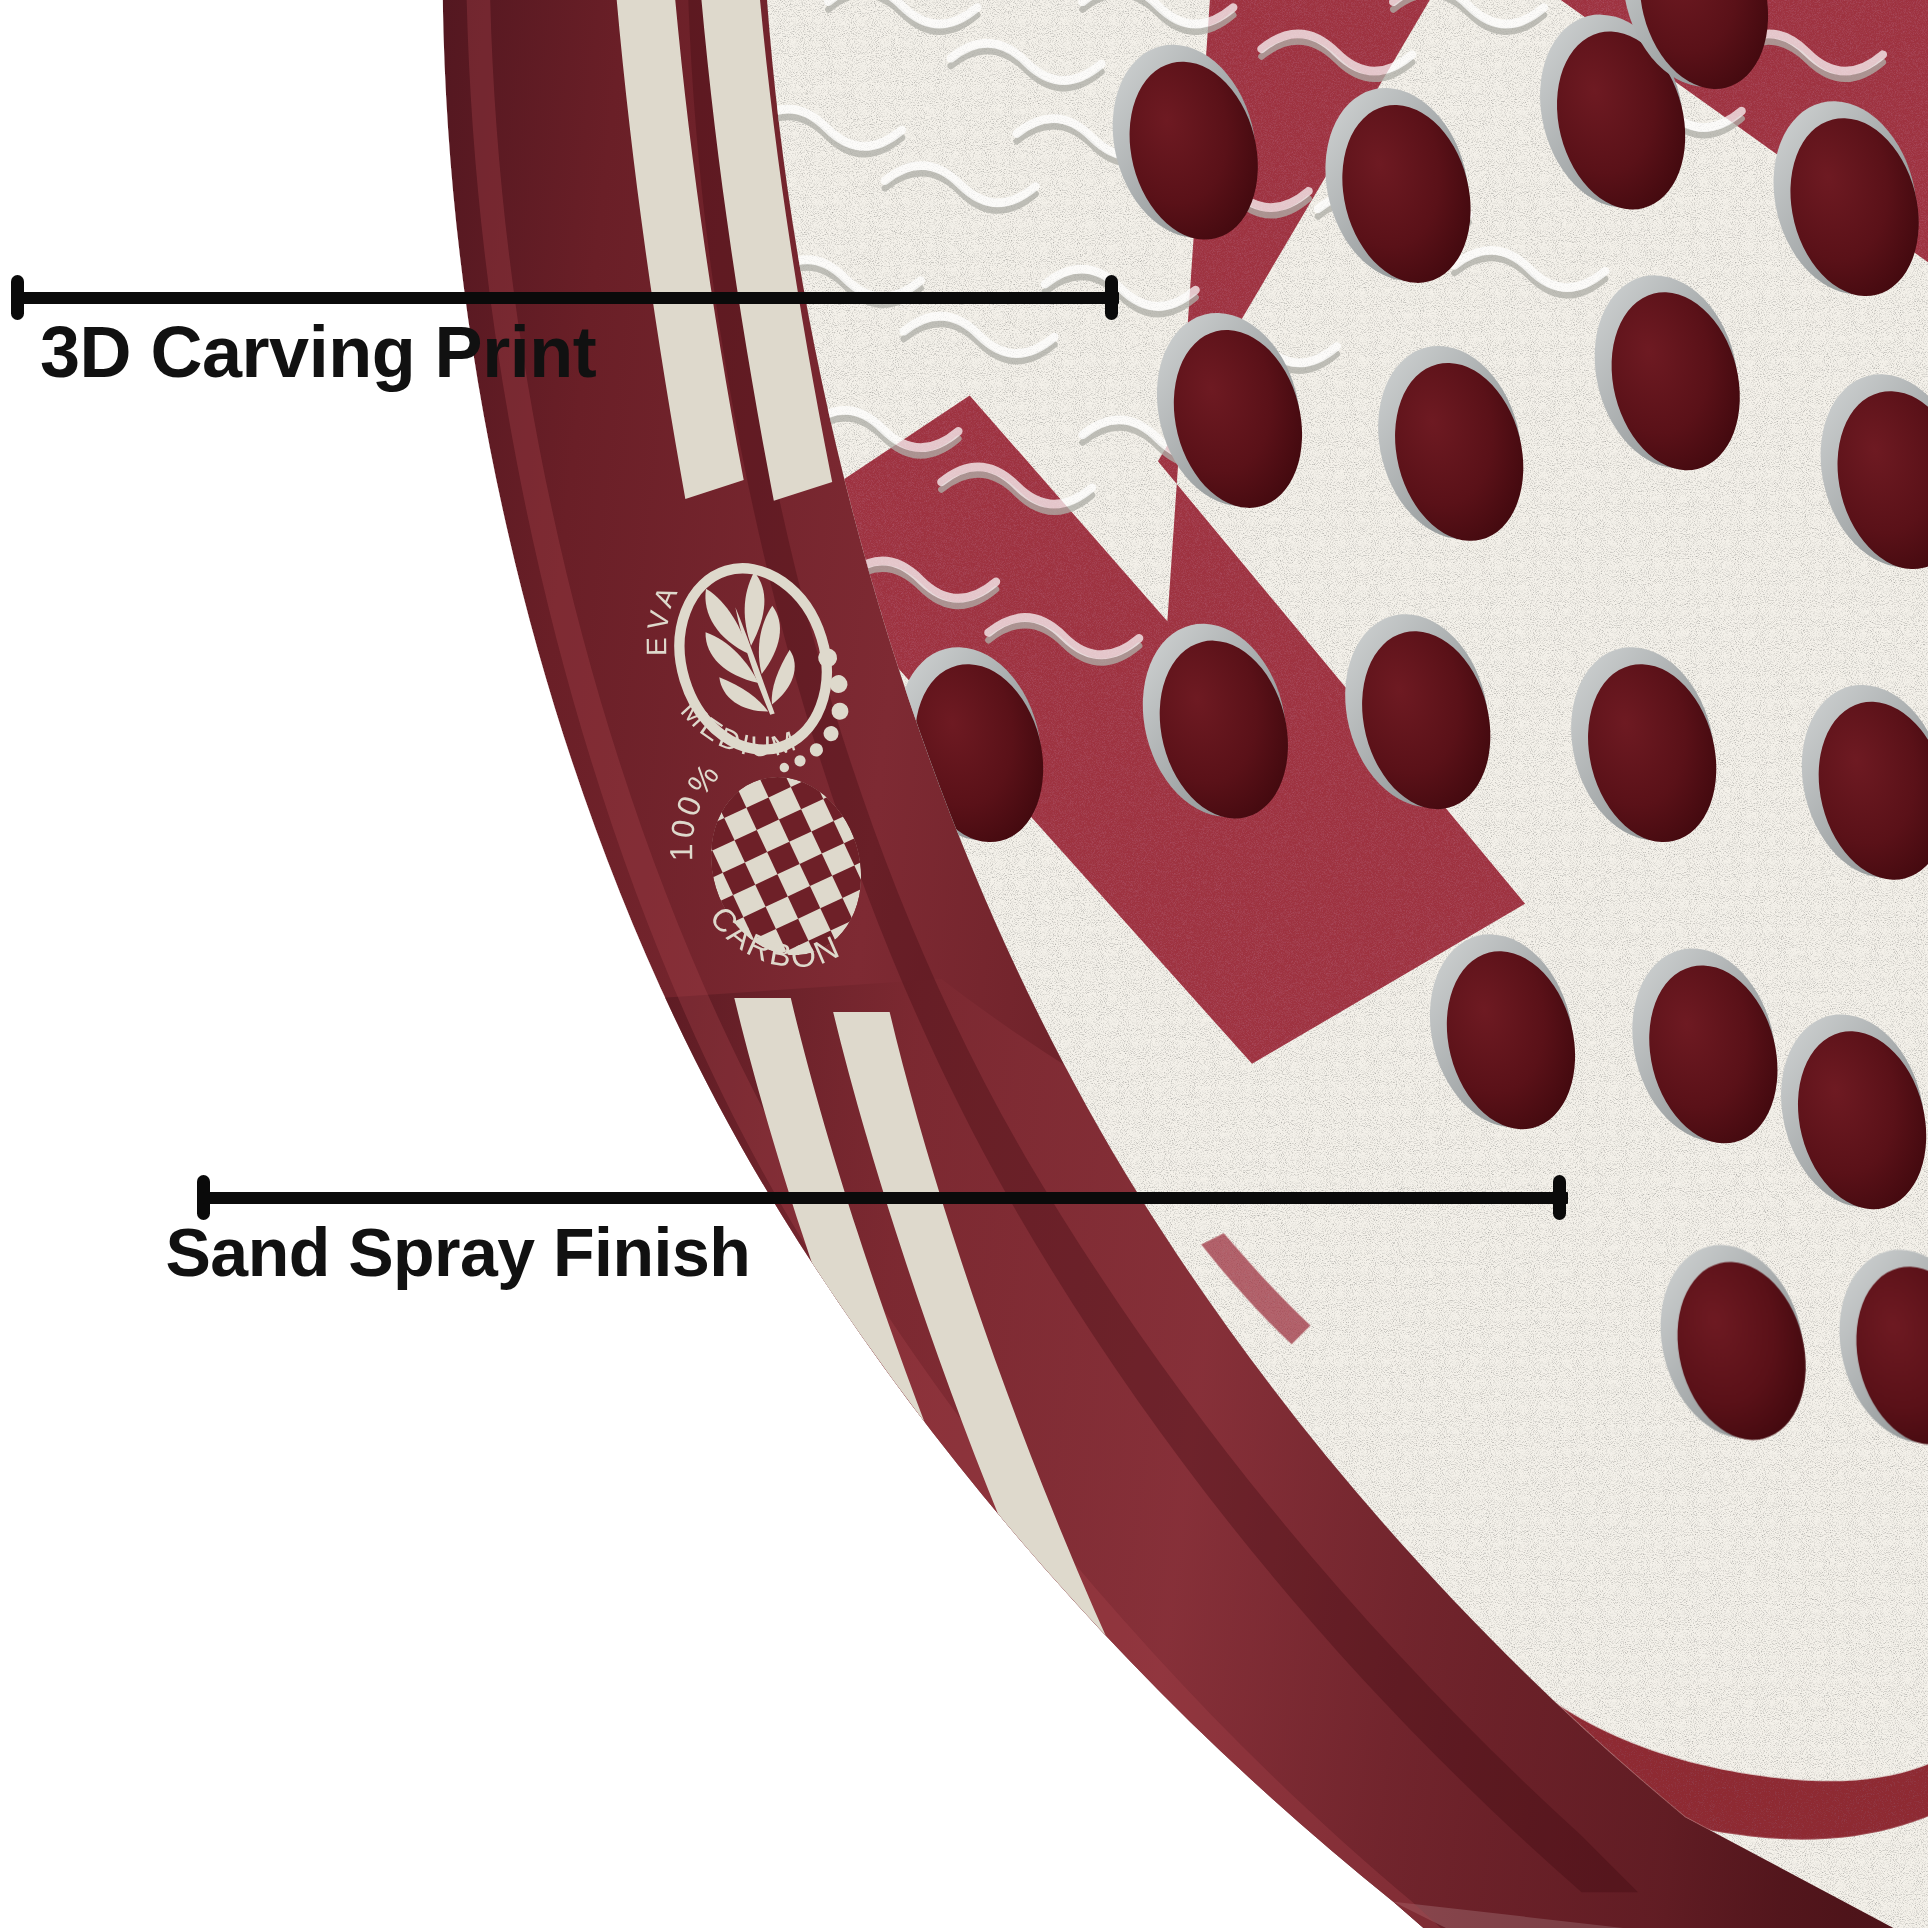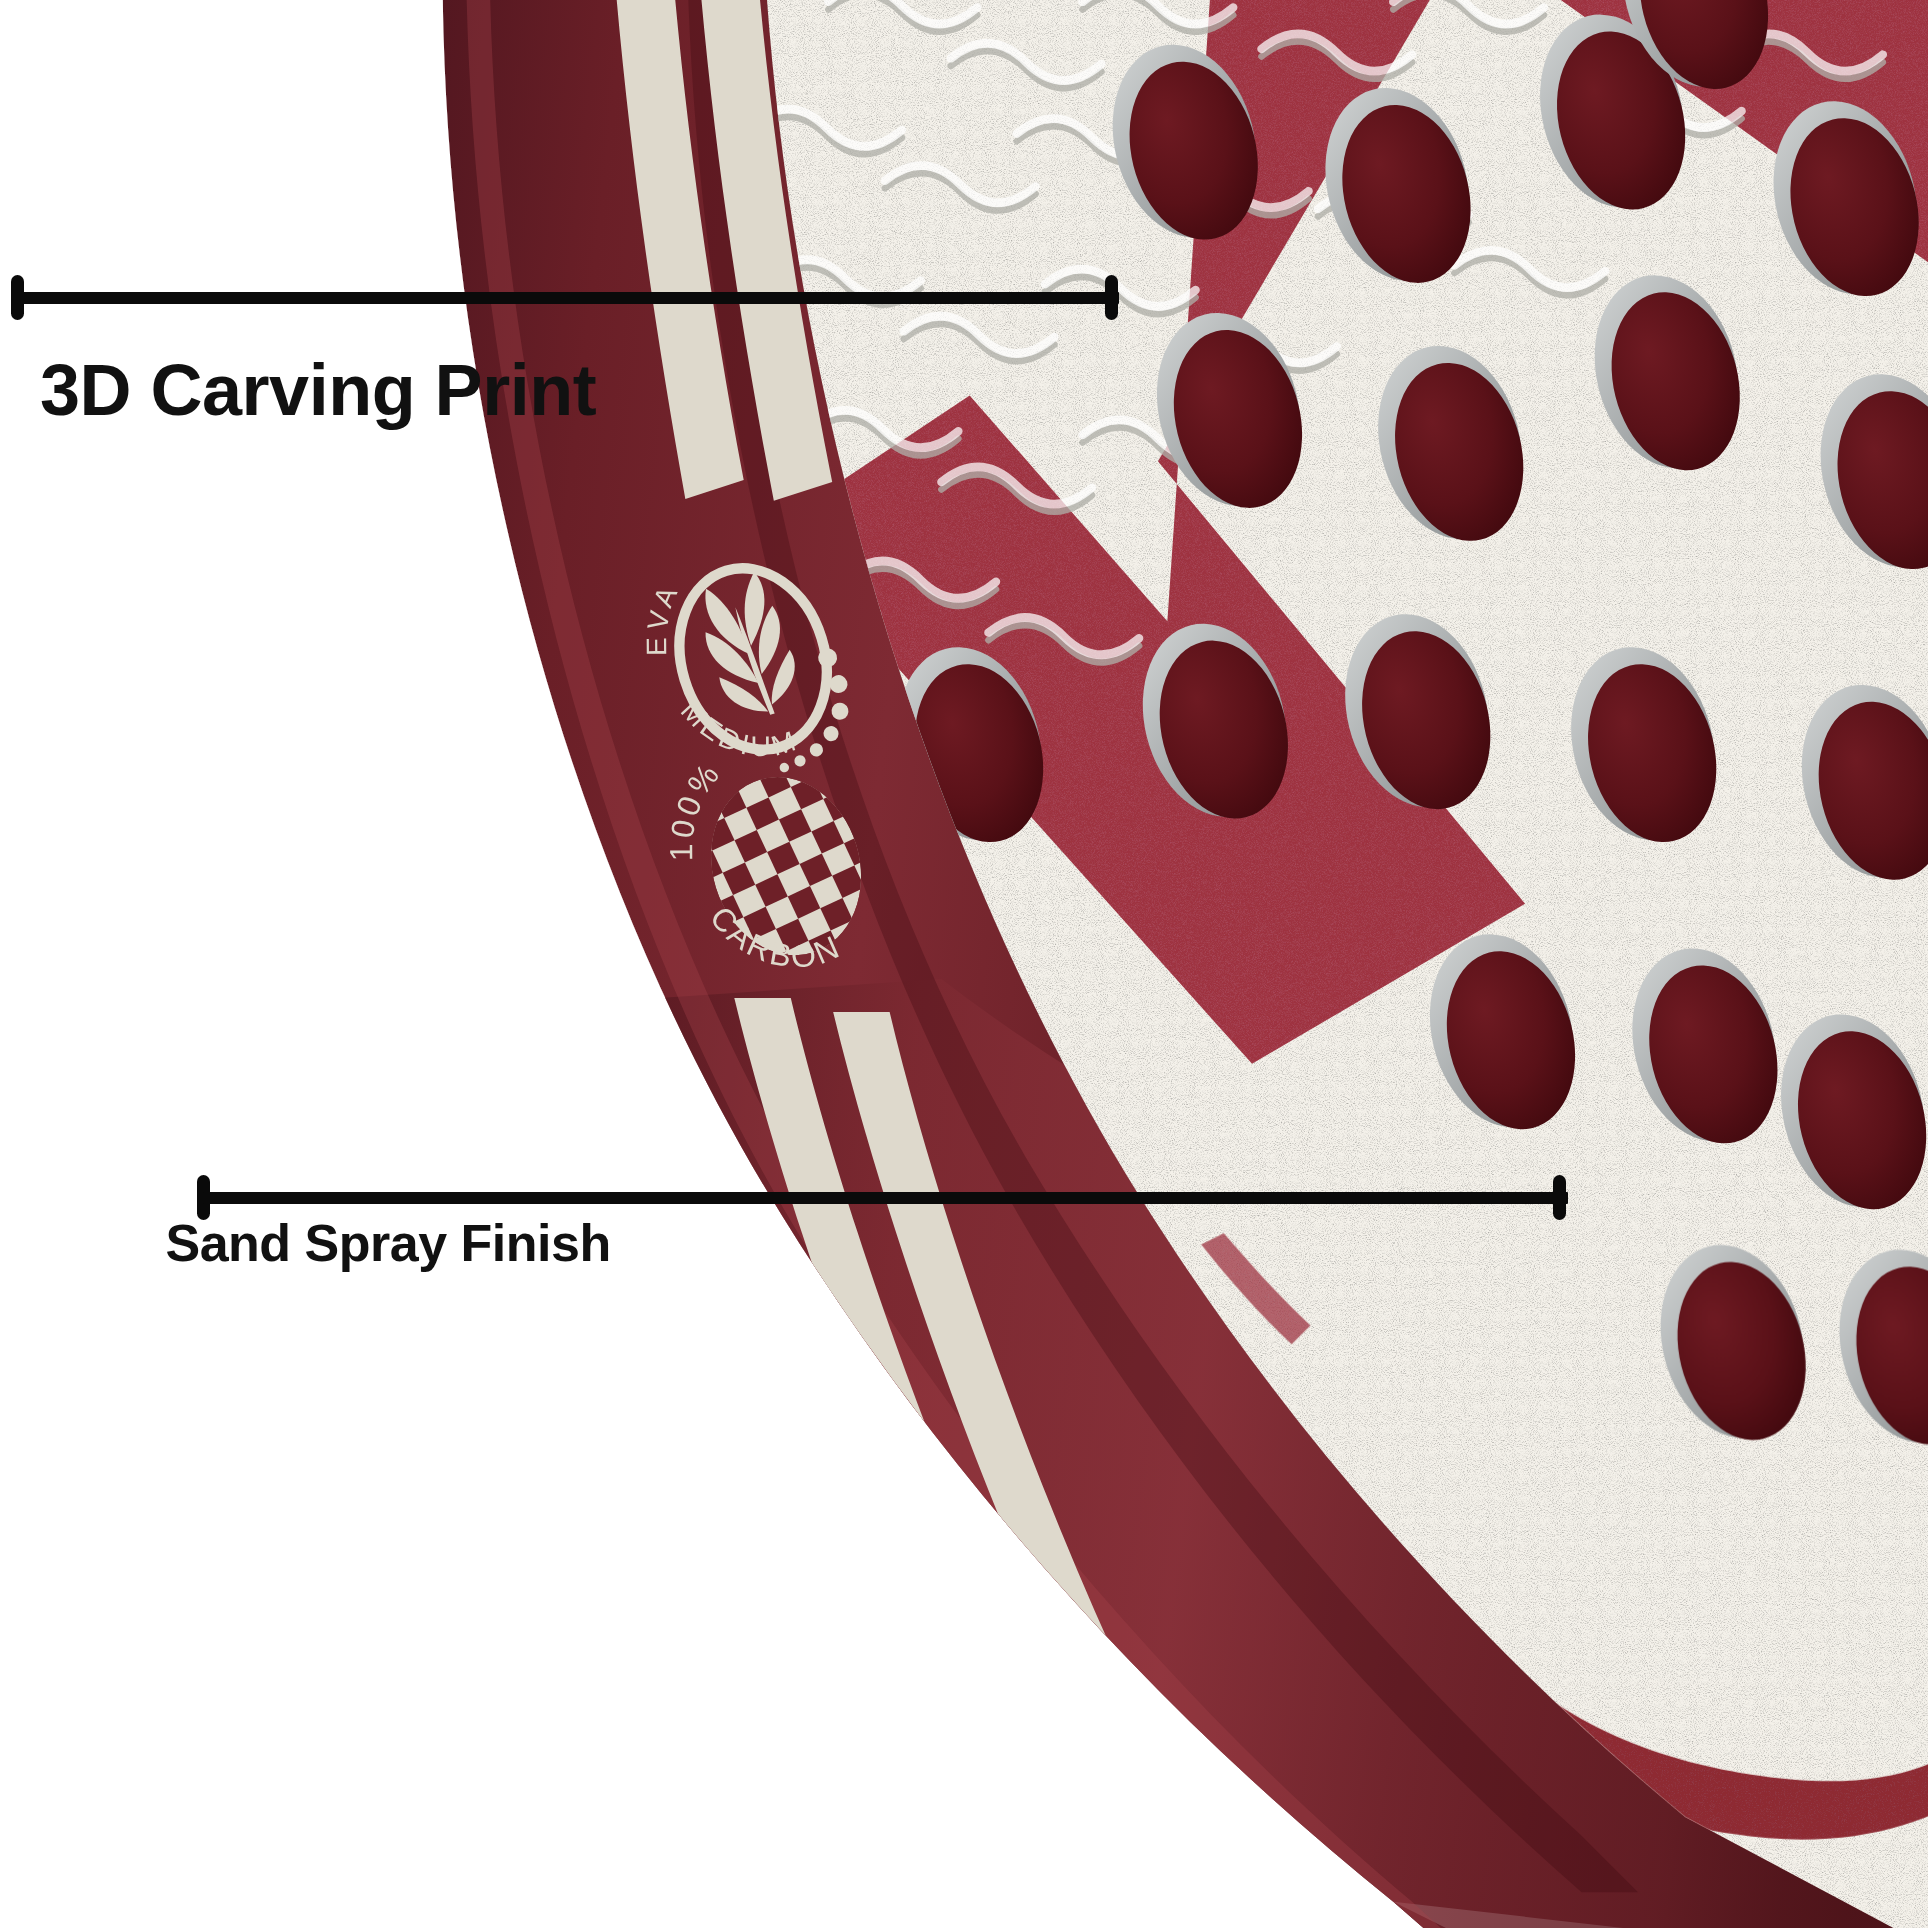--- a/index.html
+++ b/index.html
@@ -23,27 +23,27 @@
     position:absolute;white-space:nowrap;
     font-weight:bold;color:#111111;
     letter-spacing:-0.5px;
     font-family:"Liberation Sans", sans-serif;
   }
 
   #callout-carving{left:0px;top:264px;width:1149px;height:132px;}
   #callout-carving .leader{left:17px;top:28px;width:1102px;}
   #callout-carving .cap-left{left:11.3px;top:11.3px;}
   #callout-carving .cap-right{left:1105px;top:11.3px;}
-  #callout-carving .label{left:40px;top:47px;font-size:72px;margin-top:38px;}
+  #callout-carving .label{left:40px;top:47px;font-size:72px;}
 
   #callout-sand{left:141px;top:1164px;width:1299px;height:141px;}
   #callout-sand .leader{left:62px;top:28px;width:1365px;}
   #callout-sand .cap-left{left:56px;top:11.3px;}
   #callout-sand .cap-right{left:1412px;top:11.3px;}
-  #callout-sand .label{left:24.5px;top:49px;font-size:52px;}
+  #callout-sand .label{left:24.5px;top:49px;font-size:68px;}
 </style>
 </head>
 <body>
 
 <div id="stage">
 
   <svg class="art" viewBox="0 0 2048 2048">
     <defs>
 
       <filter id="speckle" x="-10%" y="-10%" width="120%" height="120%">

